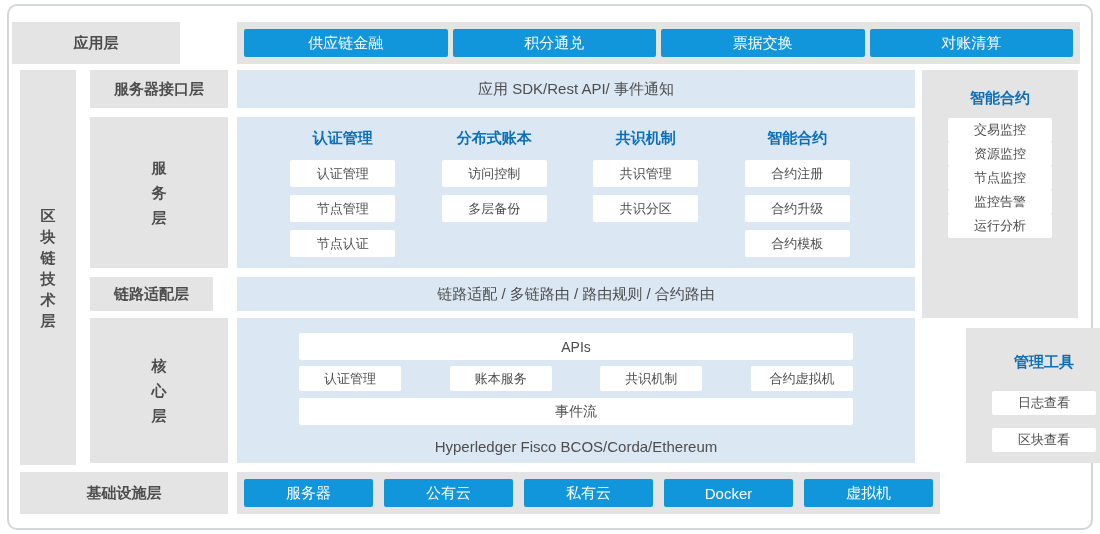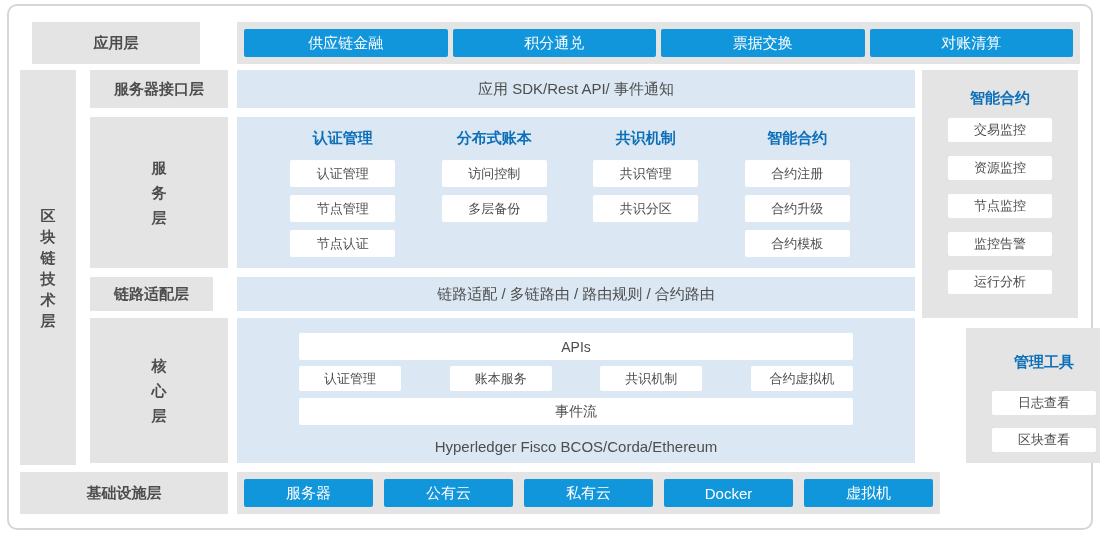--- a/index.html
+++ b/index.html
@@ -69,29 +69,29 @@
     margin-top: 13px; text-align: center; font-size: 15px;
     color: var(--text-dark, #4d4d4d);
   }
 
   .side-panel { display: flex; flex-direction: column; align-items: center; }
   .side-title {
     color: var(--header-blue, #0d6fb8); font-weight: bold; font-size: 15px;
     line-height: 20px; text-align: center;
   }
   .side-panel .white-box { width: 104px; height: 24px; flex: none; }
-  .monitor-items { display: flex; flex-direction: column; gap: 14px; margin-top: 10px; }
+  .monitor-items { display: flex; flex-direction: column; margin-top: 10px; }
   .tools-items   { display: flex; flex-direction: column; gap: 13px; margin-top: 19px; }
 </style>
 </head>
 <body>
 
 <div class="card"></div>
 
-<div class="abs gray layer-label" style="left:32px; top:22px; width:168px; height:42px;">应用层</div>
+<div class="abs gray layer-label" style="left:12px; top:22px; width:168px; height:42px;">应用层</div>
 <div class="abs gray btn-row" style="left:237px; top:22px; width:843px; height:42px;">
     <div class="btn">供应链金融</div>
     <div class="btn">积分通兑</div>
     <div class="btn">票据交换</div>
     <div class="btn">对账清算</div>
   </div>
 
 <div class="abs gray" style="left:20px; top:70px; width:56px; height:395px; display:flex; align-items:center; justify-content:center;">
   <div class="vtext lh21">区块链技术层</div>
 </div>

